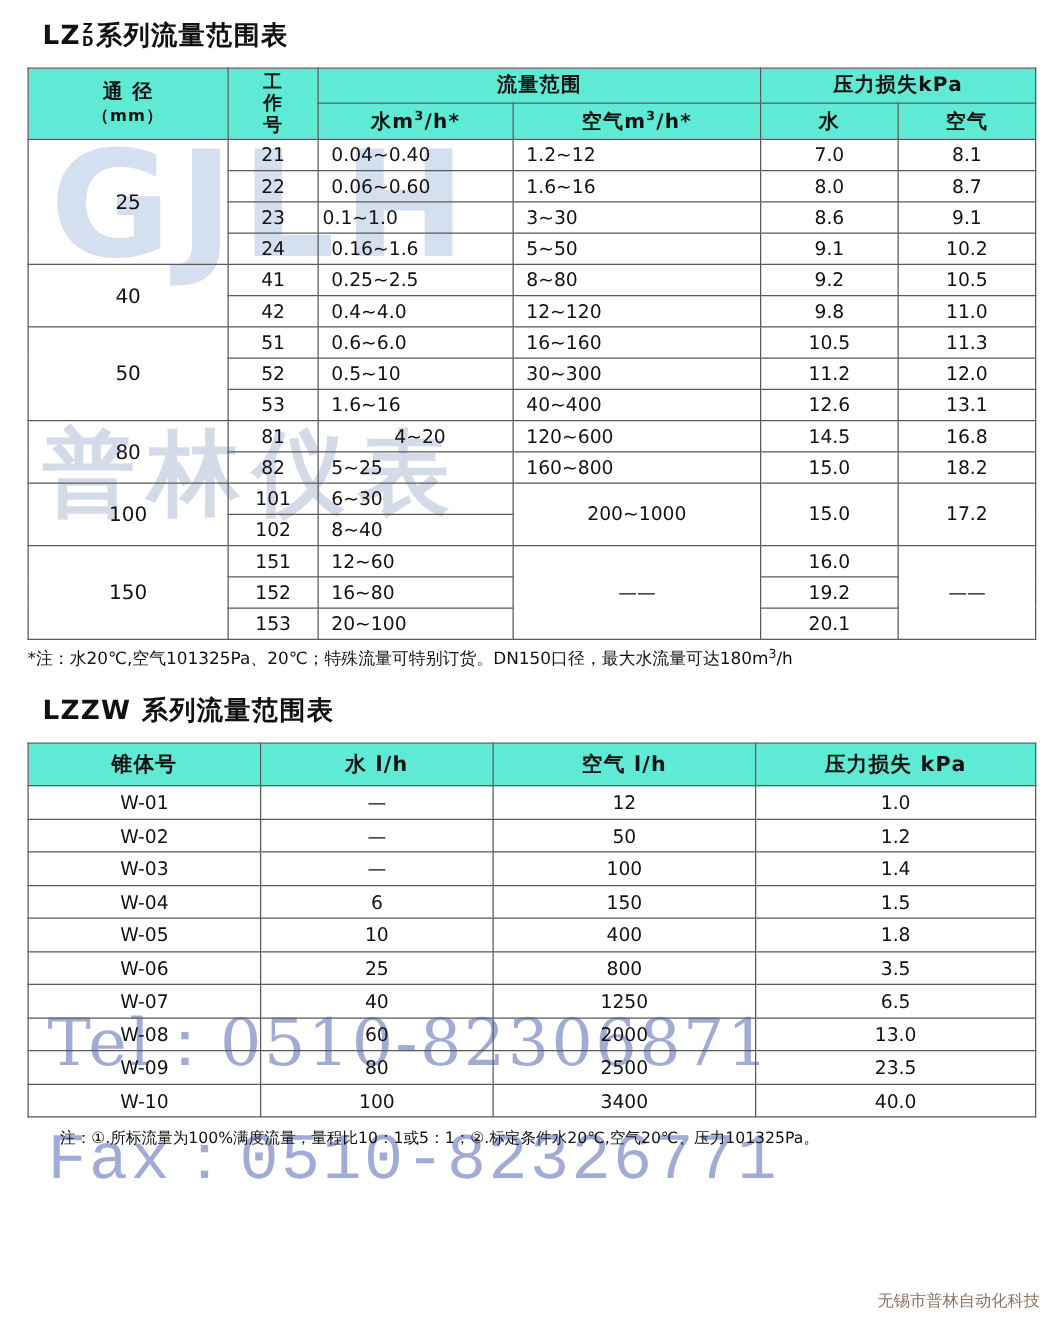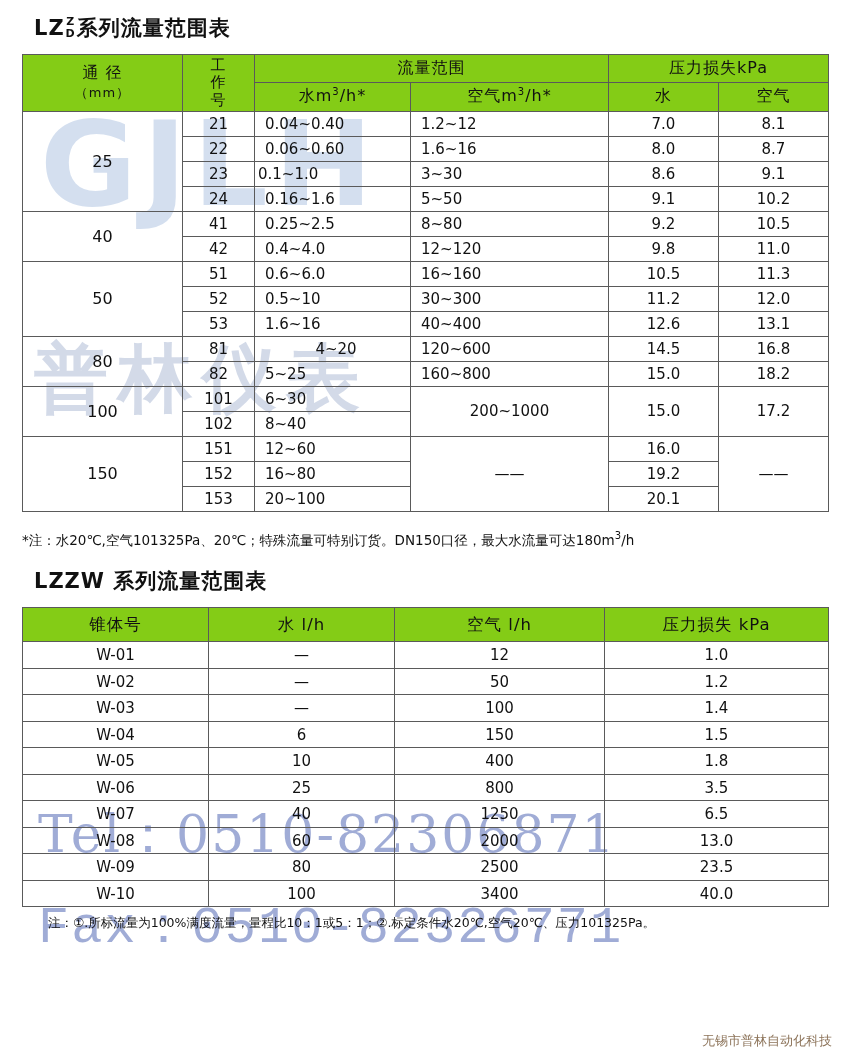--- a/index.html
+++ b/index.html
@@ -118,34 +118,34 @@
   table td, table th {
     border: 1px solid #5a5a5a;
     text-align: center;
     font-size: 15px;
     font-weight: normal;
     padding: 2px 3px;
     height: 24px;
     box-sizing: border-box;
   }
   .hdr {
-    background: #84cc16;
-    font-weight: normal;
+    background: #5eead4;
+    font-weight: bold;
     font-size: 16px;
     letter-spacing: 1px;
   }
   .t1 td { height: 25px; }
   .t1 .hdr-tall { height: 38px; }
   .grp { font-size: 16px; }
   .num { font-size: 15px; }
   .sup { font-size: 10px; vertical-align: super; }
 
   .note {
     font-size: 13.5px;
-    margin: 18px 0 0 0;
+    margin: 6px 0 0 0;
     letter-spacing: 0px;
     position: relative;
     z-index: 5;
   }
 
   .gap-1 { height: 18px; }
 
   .t2 td { height: 26.5px; font-size: 15px; }
   .t2 .hdr { height: 34px; font-size: 16.5px; }
 

